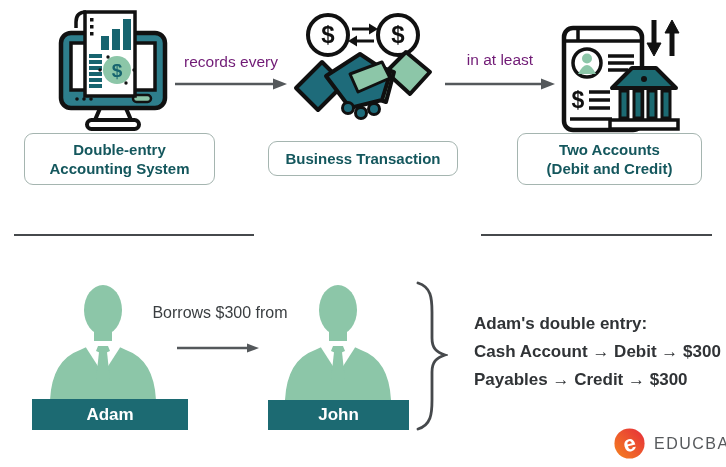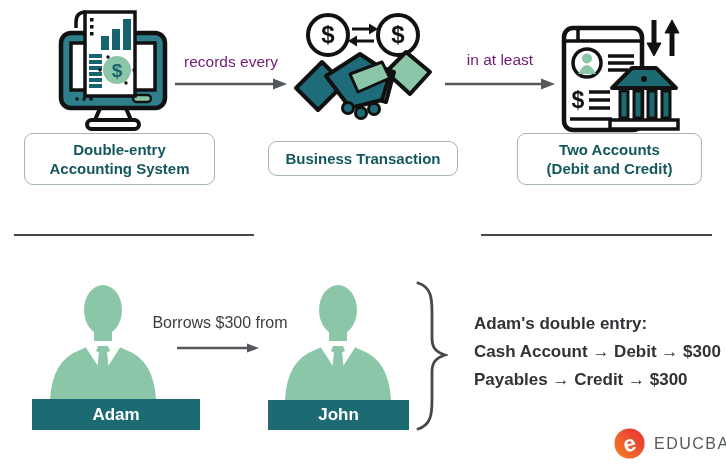--- a/index.html
+++ b/index.html
@@ -161,25 +161,25 @@
   <div class="divider-line" style="left:481px;top:234px;width:231px"></div>
 
   <svg class="abs" style="left:40px;top:284px" width="126" height="116" viewBox="0 0 126 116">
     <ellipse cx="63" cy="26" rx="19" ry="25" fill="#8CC6A8"></ellipse>
     <rect x="54" y="44" width="18" height="13" fill="#8CC6A8"></rect>
     <path d="M10 116 Q12 76 40 66 L55 59 L71 59 L86 66 Q114 76 116 116 Z" fill="#8CC6A8"></path>
     <polygon points="45,62 63,90 81,62 71,58 55,58" fill="#fff"></polygon>
     <polygon points="58,62 68,62 70,67 63,70 56,67" fill="#8CC6A8"></polygon>
     <polygon points="59,68 67,68 70,96 63,103 56,96" fill="#8CC6A8"></polygon>
   </svg>
-  <div class="nameplate" style="left:32px;top:399px;width:168px;height:31px">
+  <div class="nameplate" style="left:32px;top:399px;width:156px;height:31px">
     <span>Adam</span>
   </div>
 
-  <div class="borrows-label" style="left:145px;top:314px;width:150px">Borrows $300 from</div>
+  <div class="borrows-label" style="left:145px;top:304px;width:150px">Borrows $300 from</div>
   <svg class="abs" style="left:177px;top:342px" width="82" height="12" viewBox="0 0 82 12">
     <line x1="0" y1="6" x2="70" y2="6" stroke="#54585B" stroke-width="2.3"></line>
     <polygon points="70,1.5 82,6 70,10.5" fill="#54585B"></polygon>
   </svg>
 
   <svg class="abs" style="left:275px;top:284px" width="126" height="116" viewBox="0 0 126 116">
     <ellipse cx="63" cy="26" rx="19" ry="25" fill="#8CC6A8"></ellipse>
     <rect x="54" y="44" width="18" height="13" fill="#8CC6A8"></rect>
     <path d="M10 116 Q12 76 40 66 L55 59 L71 59 L86 66 Q114 76 116 116 Z" fill="#8CC6A8"></path>
     <polygon points="45,62 63,90 81,62 71,58 55,58" fill="#fff"></polygon>

